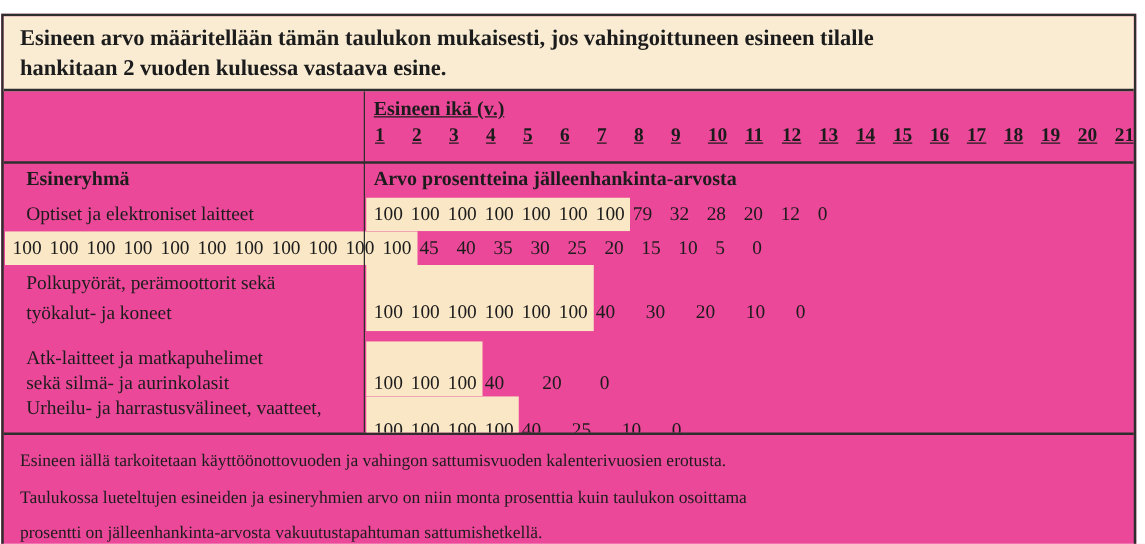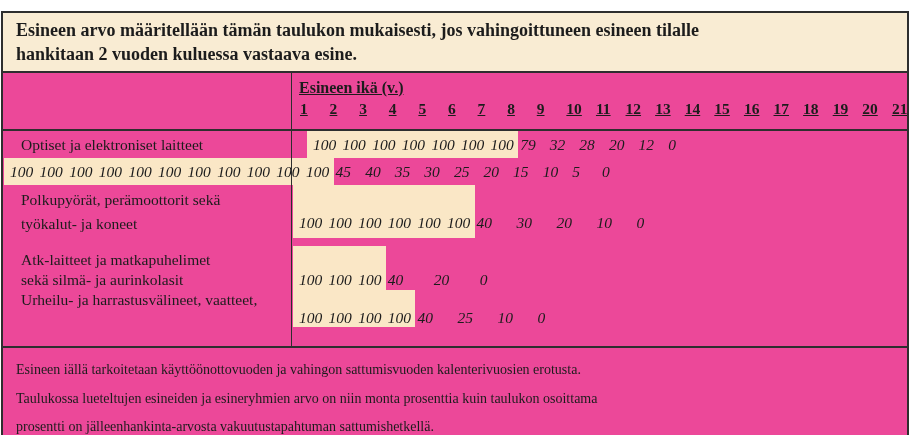--- a/index.html
+++ b/index.html
@@ -41,30 +41,30 @@
   .age-title { font-weight: bold; font-size: 16px; padding: 4px 0 0 2px; line-height: 21px; }
   .age-nums { display: flex; font-weight: bold; font-size: 15.5px; line-height: 22px; }
   .age-nums span { flex: none; width: 29.6px; padding-left: 3px; }
   .sep { height: 2px; background: var(--border, #2e2e2e); }
   .grow { display: flex; height: 27px; font-weight: bold; font-size: 16px; }
   .grow .lbl-col, .grow .val-col { line-height: 26px; }
   .grow .val-col { padding-left: 7px; }
 
   .row { display: flex; }
   .row .lbl { width: 289px; flex: none; padding-left: 18px; font-size: 15.5px; }
-  .row .vals { flex: 1 1 auto; position: relative; padding-left: 5px; overflow: hidden; font-style: italic; }
+  .row .vals { flex: 1 1 auto; position: relative; padding-left: 5px; overflow: hidden; }
   .vline { display: flex; position: relative; z-index: 1; }
   .hl {
     position: absolute; left: 1px; top: 0; bottom: 0;
     background: var(--hl, #fae7c6);
     z-index: 0;
   }
   .cell { flex: none; width: 29.6px; padding-left: 2px; font-size: 15.5px; }
 
-  .r0, .r1 { height: 27px; gap: 14px; }
+  .r0, .r1 { height: 27px; }
   .r0 .lbl, .r1 .lbl, .r0 .vline, .r1 .vline { line-height: 27px; }
 
   .r2 { height: 53px; }
   .r2 .lbl { padding-top: 3px; line-height: 23.5px; }
   .r2 .vline { margin-top: 26px; line-height: 23.5px; }
   .r2 .cell.g { width: 40px; }
 
   .r3 { height: 52px; align-items: flex-end; }
   .r3 .lbl { padding-top: 4px; line-height: 20px; }
   .r3 .vline { margin-top: 24px; line-height: 20px; }
@@ -116,20 +116,24 @@
             <span>18</span>
             <span>19</span>
             <span>20</span>
             <span>21</span>
           </div>
       </div>
     </div>
 
     <div class="sep"></div>
 
+    <div class="grow">
+      <div class="lbl-col">Esineryhmä</div>
+      <div class="val-col">Arvo prosentteina jälleenhankinta-arvosta</div>
+    </div>
 
     <div id="rows">
         <div class="row r0">
           <div class="lbl">
             <div>Optiset ja elektroniset laitteet</div>
           </div>
           <div class="vals">
             <div class="hl" style="width: 211.2px;"></div>
             <div class="vline">
               <span class="cell h">100</span>

